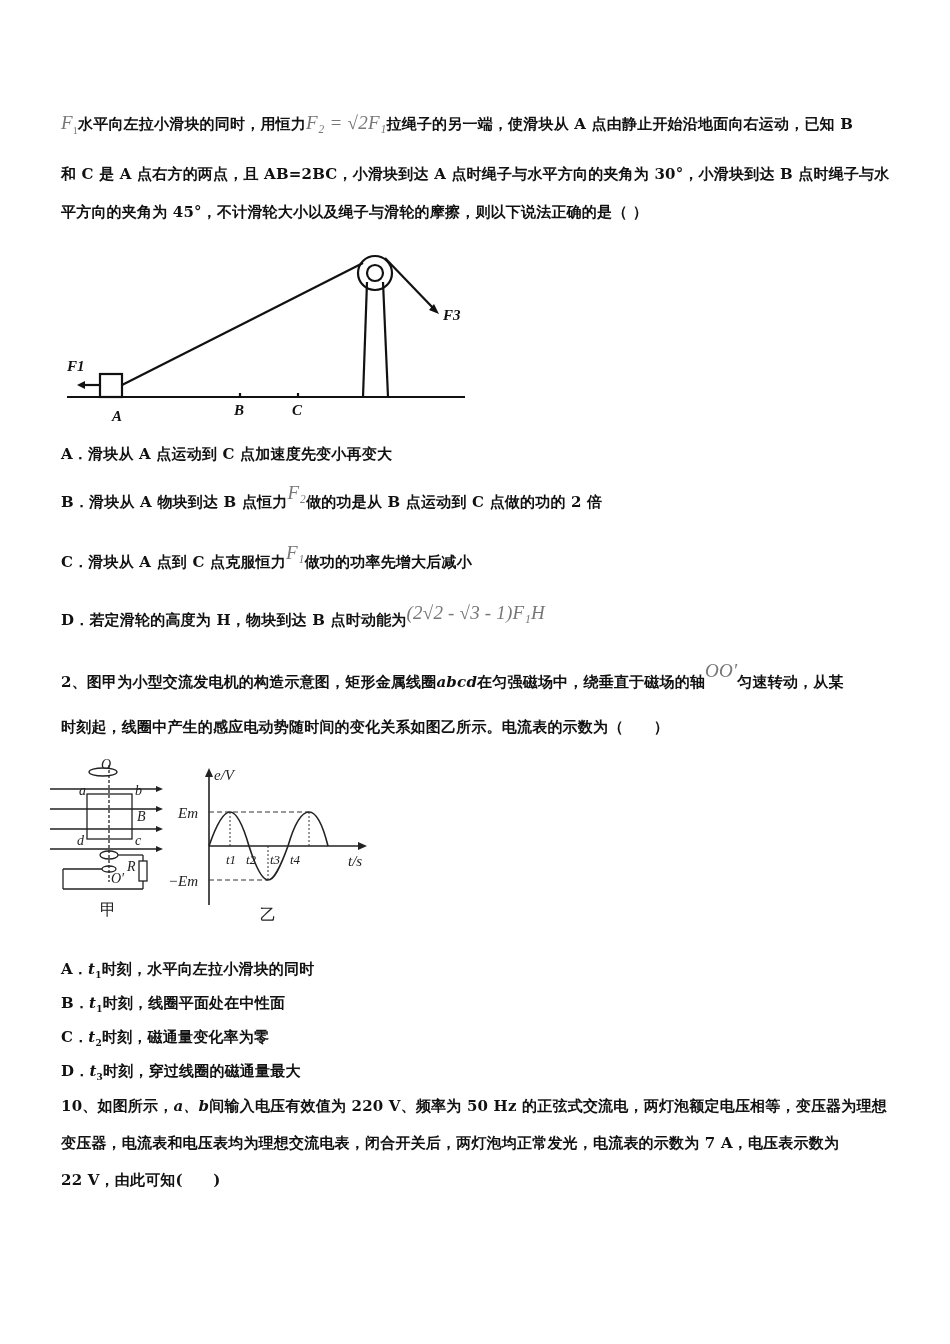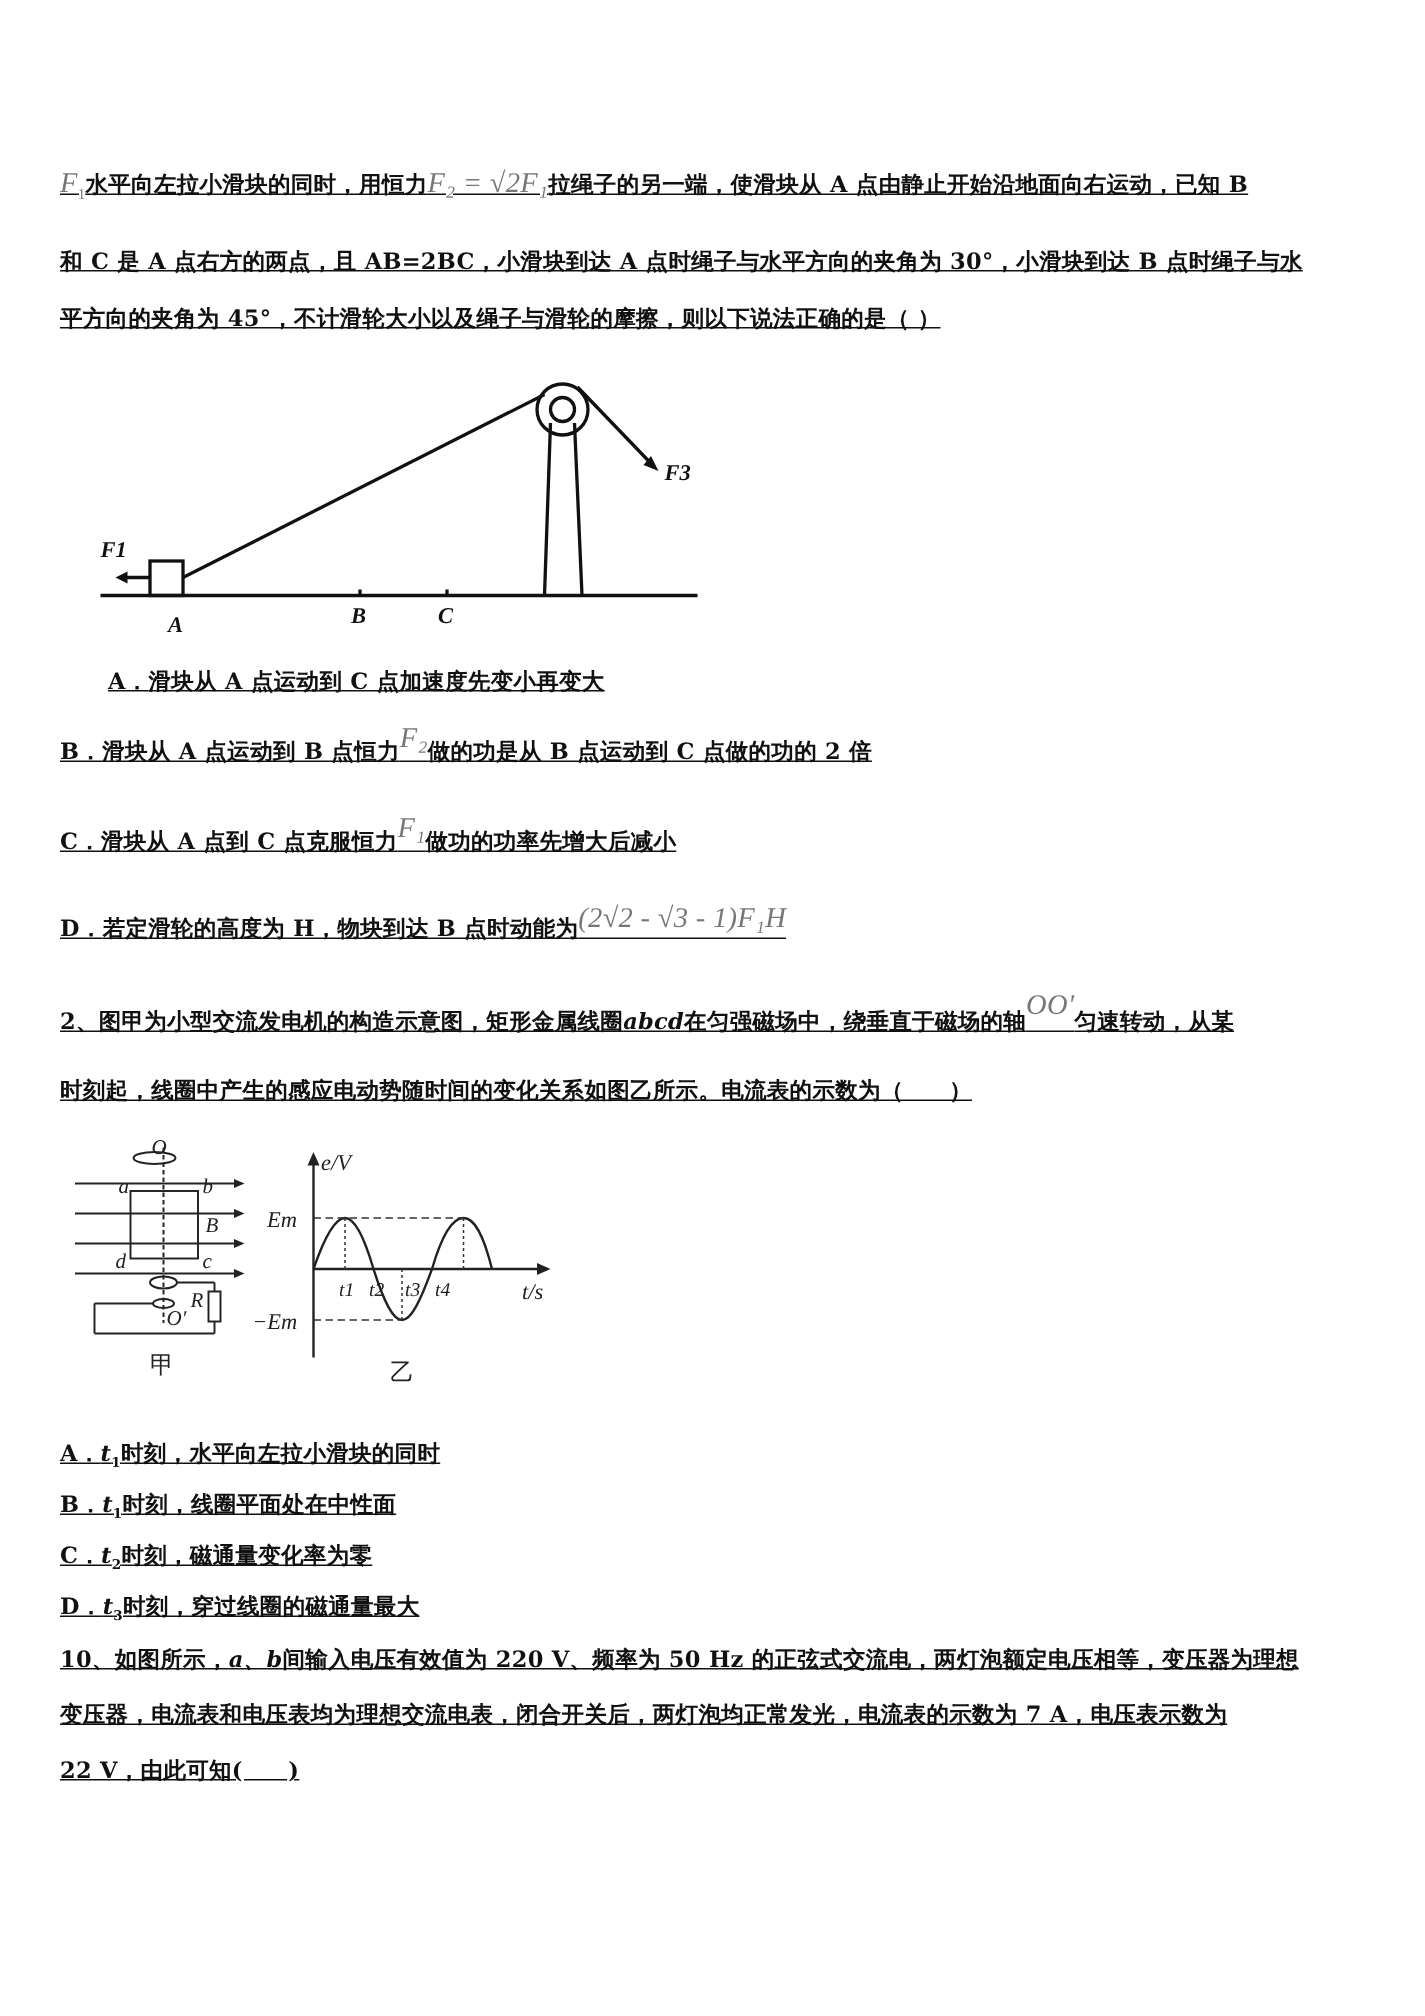--- a/index.html
+++ b/index.html
@@ -1,18 +1,18 @@
 <!DOCTYPE html>
 <html><head>
 <meta charset="utf-8">
 <style>
   html, body { margin: 0; padding: 0; background: #ffffff; }
   body { width: 950px; height: 1344px; position: relative; overflow: hidden;
          font-family: "DejaVu Serif", "Liberation Serif", serif; color: #111; }
-  .line { position: absolute; left: 40px; font-size: 15px; font-weight: bold; white-space: nowrap; letter-spacing: 0.2px; text-decoration: underline; }
+  .line { position: absolute; left: 61px; font-size: 15px; font-weight: bold; white-space: nowrap; letter-spacing: 0.2px; }
   .math { font-family: "Liberation Serif", "DejaVu Serif", serif; font-style: italic; font-weight: normal; color: #777; font-size: 19px; }
   .math sub { font-size: 10px; font-style: normal; }
   .it { font-style: italic; }
   svg text { font-family: "Liberation Serif", "DejaVu Serif", serif; }
 </style>
 </head>
 <body>
 
 <div class="line" style="top:112px;">
   <span class="math"><span>F</span><sub>1</sub></span><span>水平向左拉小滑块的同时，用恒力</span><span class="math">F₂ = √2F₁</span><span>拉绳子的另一端，使滑块从 A 点由静止开始沿地面向右运动，已知 B</span>
@@ -38,25 +38,25 @@
   <polygon points="384,69 374,65 379,59" fill="#111"></polygon>
   <g font-style="italic" font-weight="bold" font-size="15" fill="#111">
     <text x="12" y="126">F1</text>
     <text x="388" y="75">F3</text>
     <text x="57" y="176">A</text>
     <text x="179" y="170">B</text>
     <text x="237" y="170">C</text>
   </g>
 </svg>
 
-<div class="line" style="top:445px;margin-left:32px;">
+<div class="line" style="top:445px;">
   <span>A．</span><span>滑块从 A 点运动到 C 点加速度先变小再变大</span>
 </div>
 <div class="line" style="top:490px;">
-  <span>B．</span><span>滑块从 A 点运动到 B 点恒力</span><span class="math" style="position:relative;top:-8px;">F₂</span><span>做的功是从 B 点运动到 C 点做的功的 2 倍</span>
+  <span>B．</span><span>滑块从 A 物块到达 B 点恒力</span><span class="math" style="position:relative;top:-8px;">F₂</span><span>做的功是从 B 点运动到 C 点做的功的 2 倍</span>
 </div>
 <div class="line" style="top:550px;">
   <span>C．</span><span>滑块从 A 点到 C 点克服恒力</span><span class="math" style="position:relative;top:-8px;">F₁</span><span>做功的功率先增大后减小</span>
 </div>
 <div class="line" style="top:608px;">
   <span>D．</span><span>若定滑轮的高度为 H，物块到达 B 点时动能为</span><span class="math" style="position:relative;top:-6px;margin-top:36px;">(2√2 - √3 - 1)F₁H</span>
 </div>
 
 <div class="line" style="top:670px;">
   <span>2、图甲为小型交流发电机的构造示意图，矩形金属线圈</span><span class="it">abcd</span><span>在匀强磁场中，绕垂直于磁场的轴</span><span class="math" style="position:relative;top:-10px;text-align:center;">OO′</span><span>匀速转动，从某</span>

